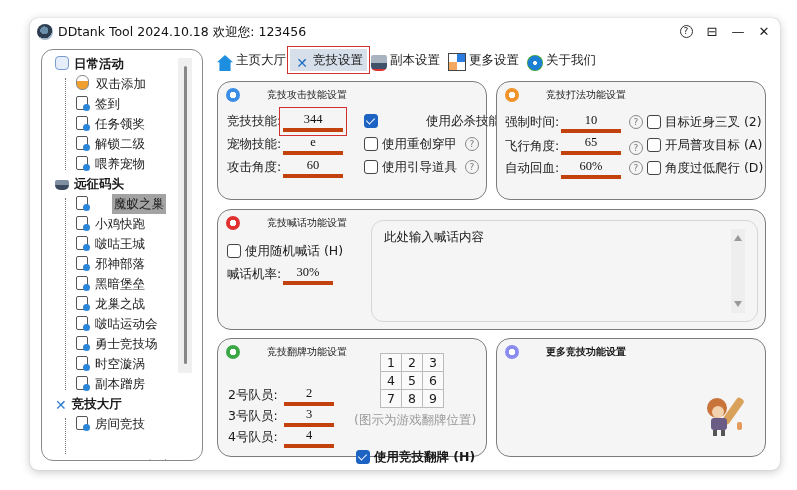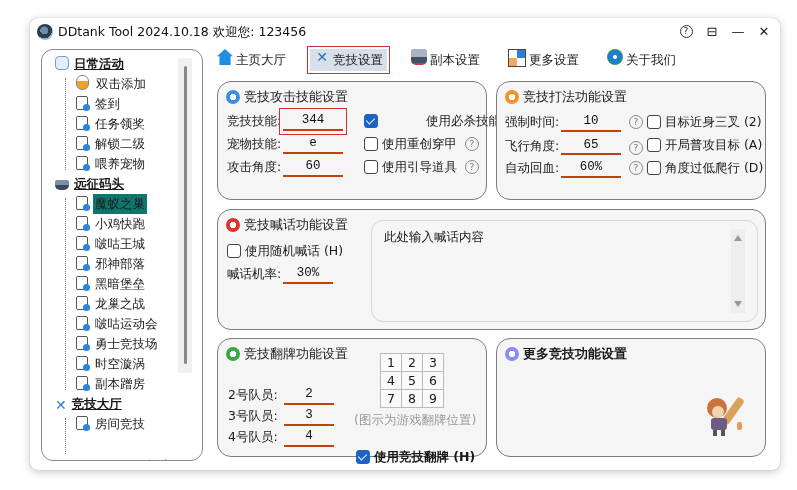--- a/index.html
+++ b/index.html
@@ -13,56 +13,56 @@
   .title { position:absolute; left:28px; top:6px; font-size:12.5px; color:#111; white-space:nowrap; }
   .winbtns { position:absolute; right:8px; top:5px; display:flex; gap:10px; align-items:center; }
   .winbtn { width:16px; height:16px; display:flex; align-items:center; justify-content:center; font-size:13px; color:#222; cursor:default; }
   .help-circ { width:11px; height:11px; border:1px solid #333; border-radius:50%; font-size:9px; line-height:11px; text-align:center; }
 
   
   .sidebar { position:absolute; left:11px; top:31px; width:160px; height:410px; border:1px solid #8a8a8a;
              border-radius:12px; background:#fff; overflow:hidden; }
   .tree { position:absolute; left:0; top:4px; width:128px; }
   .tnode { position:relative; height:20px; line-height:20px; white-space:nowrap; font-size:12.5px; }
-  .tnode.grp { font-weight:bold; padding-left:13px;text-decoration:underline; }
+  .tnode.grp { font-weight:bold; padding-left:13px; }
   .tnode.leaf { padding-left:34px; }
   .tnode .lbl { display:inline-block; padding:0 2px; }
-  .tnode.sel .lbl { background:#0f766e; }
+  .tnode.sel .lbl { background:#a3a3a3;margin-left:19px; }
   .ico { display:inline-block; width:14px; height:14px; vertical-align:-2px; margin-right:5px; }
   .ico-doc { border:1px solid #555; border-radius:2px; width:10px; height:12px; position:relative; background:#fff; }
   .ico-doc::after { content:""; position:absolute; right:-3px; bottom:-2px; width:7px; height:7px; border-radius:50%; background:#2a86d8; }
   .ico-mouse { width:11px; height:13px; border-radius:6px; background:linear-gradient(#fff 0 40%, #f0a030 41%); border:1px solid #888; }
   .ico-shield { border-radius:4px; background:#e6eefb; border:1px solid #7a9bd0; width:12px; height:12px; }
   .ico-ship { width:14px; height:10px; background:linear-gradient(#7f8ea0 0 50%, #3b4a5c 51%); border-radius:2px 2px 5px 5px; }
   .ico-swords { color:#2a7ad0; font-weight:bold; font-size:14px; width:auto; margin-right:5px; }
   .vline { position:absolute; border-left:1px dotted #777; }
   .sb-track { position:absolute; left:136px; top:8px; width:14px; height:315px; background:#f0f0f0; }
   .sb-thumb { position:absolute; left:6px; top:8px; width:3px; height:298px; background:#888; border-radius:2px; }
   .search-btn { position:absolute; left:90px; top:408px; font-size:12.5px; white-space:nowrap; cursor:pointer; }
   .search-ico { display:inline-block; width:9px; height:9px; border:1.5px solid #666; border-radius:50%; margin-right:4px; vertical-align:-1px; background:#e9f2fb; }
 
   
   .tabs { position:absolute; left:183px; top:30px; height:24px; display:flex; align-items:center; }
-  .tab { height:22px; line-height:22px; padding:0 4px; margin-right:20px; white-space:nowrap; font-size:12.5px; cursor:pointer; display:flex; align-items:flex-start; }
+  .tab { height:22px; line-height:22px; padding:0 4px; margin-right:0; white-space:nowrap; font-size:12.5px; cursor:pointer; display:flex; align-items:flex-end; }
   .tab.active { background:#d6dfea; outline:1px solid #d03030; outline-offset:2px; }
   .tab .ti { width:16px; height:16px; margin-right:3px; display:inline-block; }
   .ti-home { background:linear-gradient(#1e8fe0,#1e8fe0); clip-path:polygon(50% 0,100% 45%,85% 45%,85% 100%,15% 100%,15% 45%,0 45%); }
   .ti-swords { color:#1f6ec4; font-weight:bold; text-align:center; line-height:16px; font-size:14px; }
   .ti-ship { background:linear-gradient(#aab4c0 0 50%, #40526a 51% 85%, #d33 86%); border-radius:2px 2px 5px 5px; height:12px; }
   .ti-grid { background:conic-gradient(#2b7de0 0 25%, #fff 0 50%, #f4a860 0 75%, #fff 0); border:1px solid #444; width:14px; height:14px; }
   .ti-info { background:radial-gradient(circle,#fff 0 18%, #1b7fd4 19% 62%, #3ca040 63%); border-radius:50%; }
 
   
   .gbox { position:absolute; border:1px solid #7c7c7c; border-radius:14px; background:#f5f5f5; }
-  .gtitle { position:absolute; left:8px; top:6px; font-size:13px; white-space:nowrap; display:flex; align-items:center; }
+  .gtitle { position:absolute; left:8px; top:6px; font-size:10px; white-space:nowrap; display:flex; align-items:center;gap:23px; }
   .gi { width:14px; height:14px; border-radius:50%; margin-right:4px; display:inline-block; }
   .frow { position:absolute; height:20px; display:flex; align-items:center; white-space:nowrap; font-size:12.5px; }
   .flabel { width:56px; }
-  .finput { width:60px; height:17px; border:none; border-bottom:2px solid #c2410c; background:transparent; text-align:center;
-            font-family:Liberation Mono, monospace; font-size:12.5px; color:#111; padding:0; }
+  .finput { width:60px; height:17px; border:none; border-bottom:4px solid #c2410c; background:transparent; text-align:center;
+            font-family:Liberation Serif, serif; font-size:12.5px; color:#111; padding:0; }
   .finput.hl { outline:1px solid #d03030; outline-offset:3px; }
   .qmark { width:12px; height:12px; border:1px solid #888; border-radius:50%; font-size:9px; line-height:12px; text-align:center; color:#777; margin-left:8px; }
   .cb { width:12px; height:12px; border:1px solid #444; border-radius:3px; background:#fff; margin-right:4px; display:inline-block; position:relative; }
   .cb.on { background:#1d63c4; border-color:#1d63c4; }
   .cb.on::after { content:""; position:absolute; left:3px; top:1px; width:4px; height:7px; border:solid #fff; border-width:0 1.5px 1.5px 0; transform:rotate(45deg); }
   .memo { position:absolute; left:153px; top:10px; width:385px; height:100px; border:1px solid #d6d6d6; border-radius:12px; background:#f5f5f5; }
   .memo-text { position:absolute; left:12px; top:8px; font-size:12.5px; }
   .memo-sb { position:absolute; right:12px; top:8px; width:14px; height:84px; background:#eeeeee; }
   .memo-up, .memo-dn { position:absolute; left:3px; width:0; height:0; border-left:4px solid transparent; border-right:4px solid transparent; }
   .memo-up { top:6px; border-bottom:6px solid #999; }

